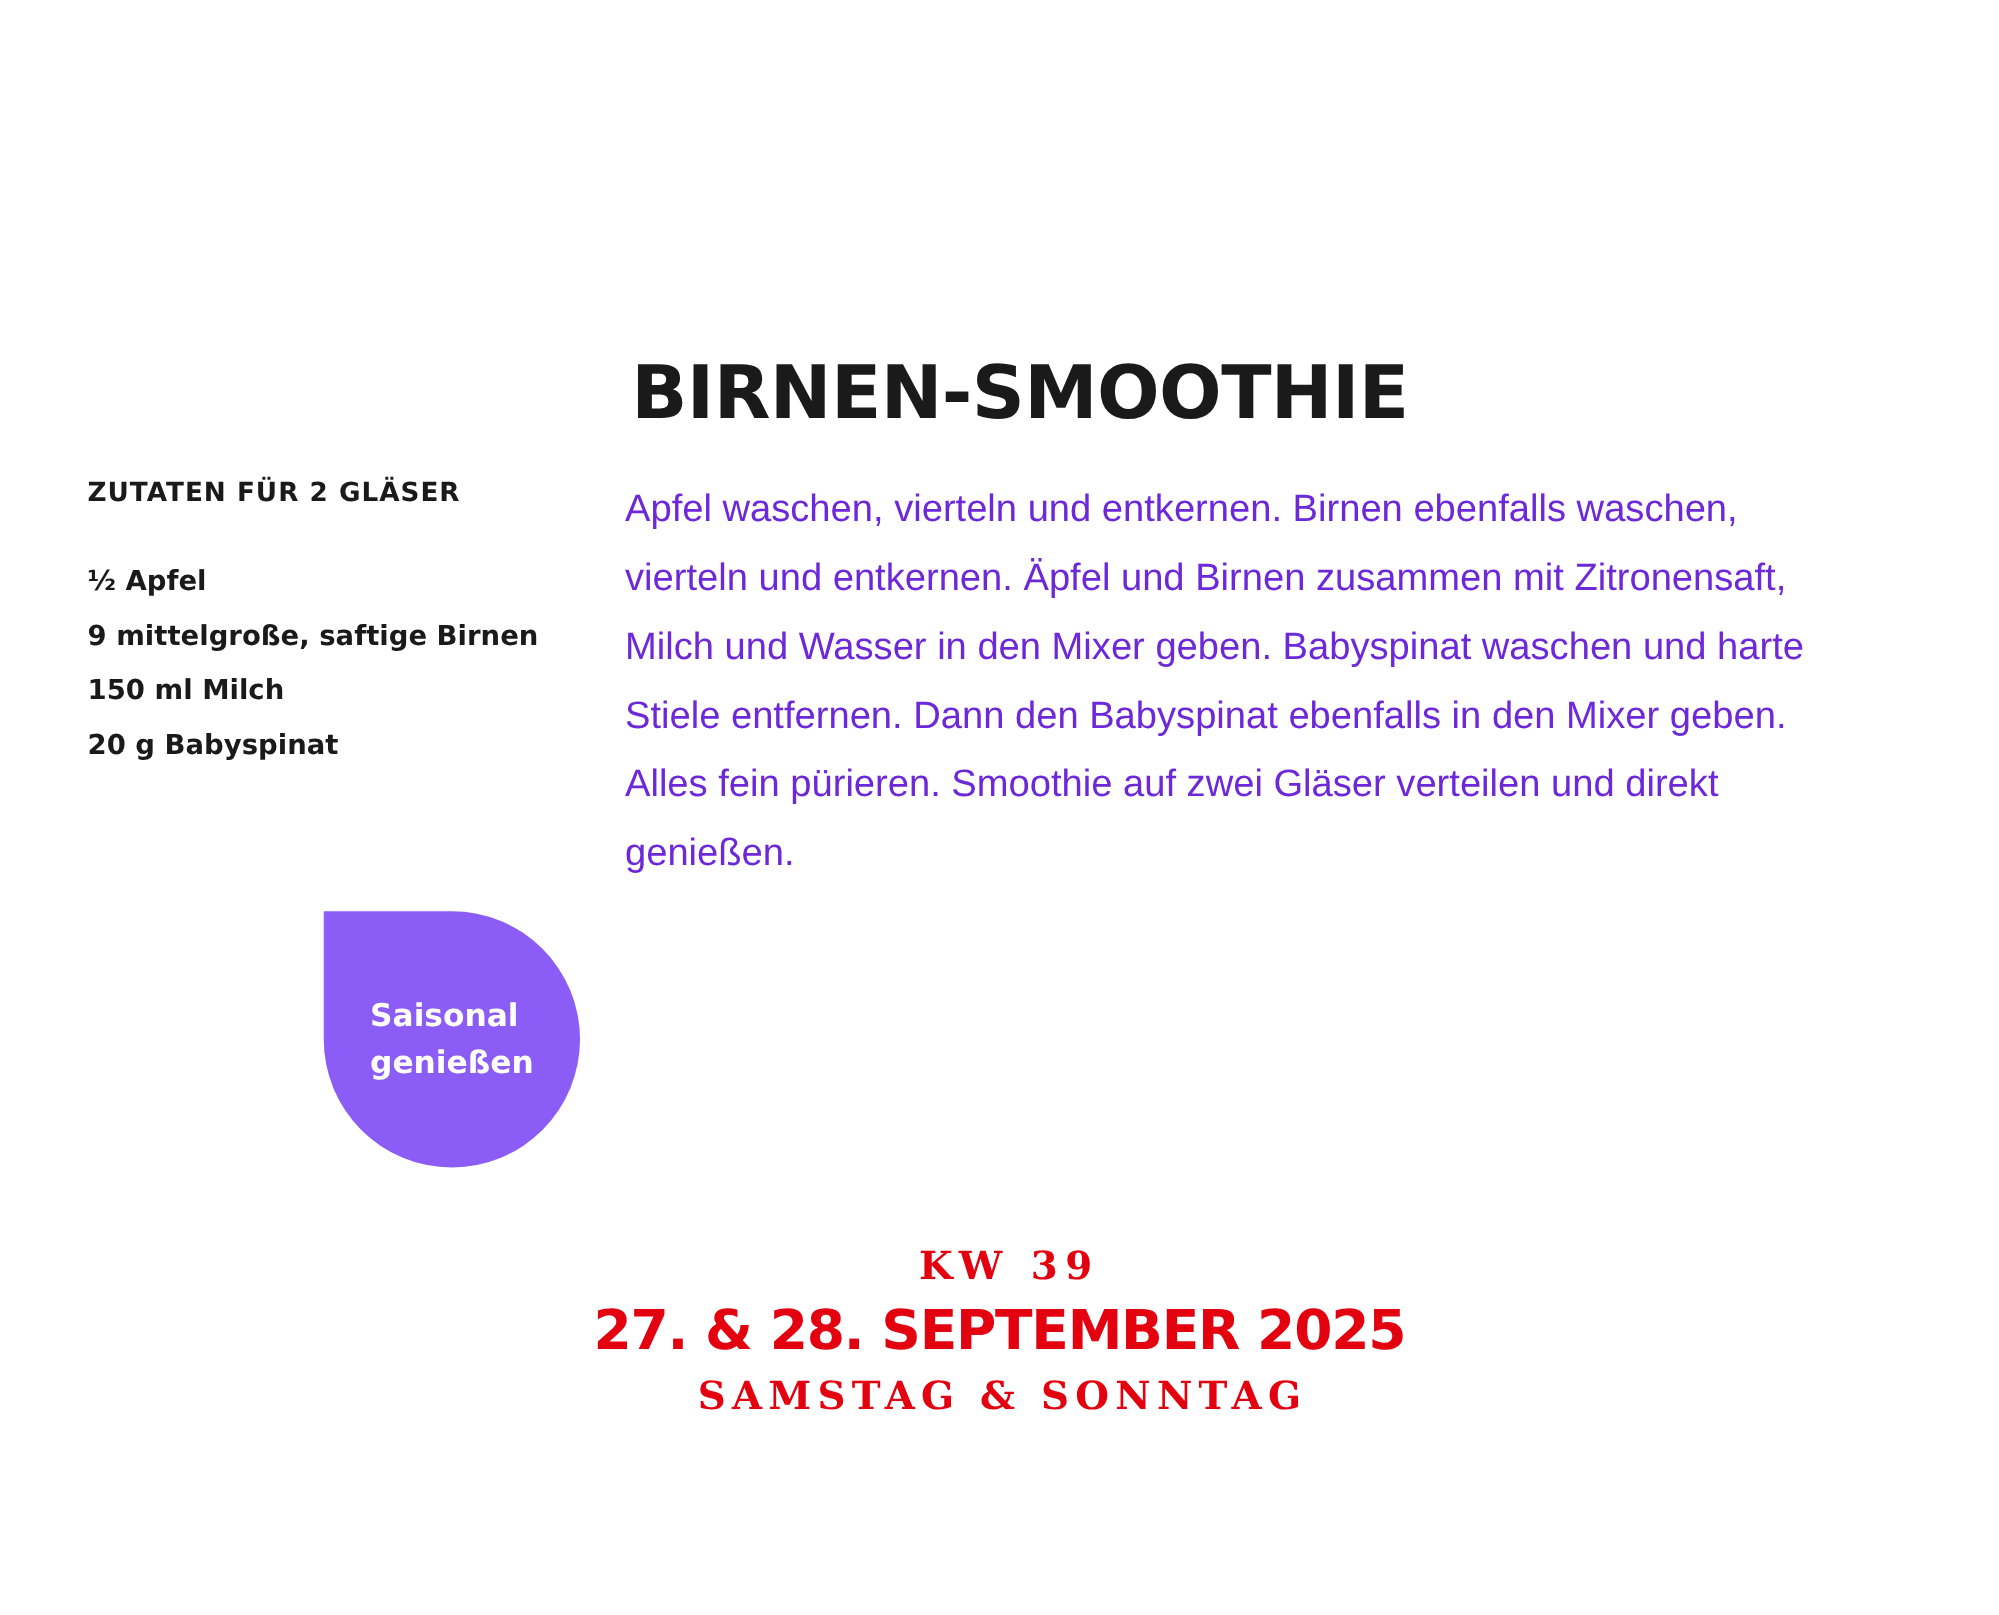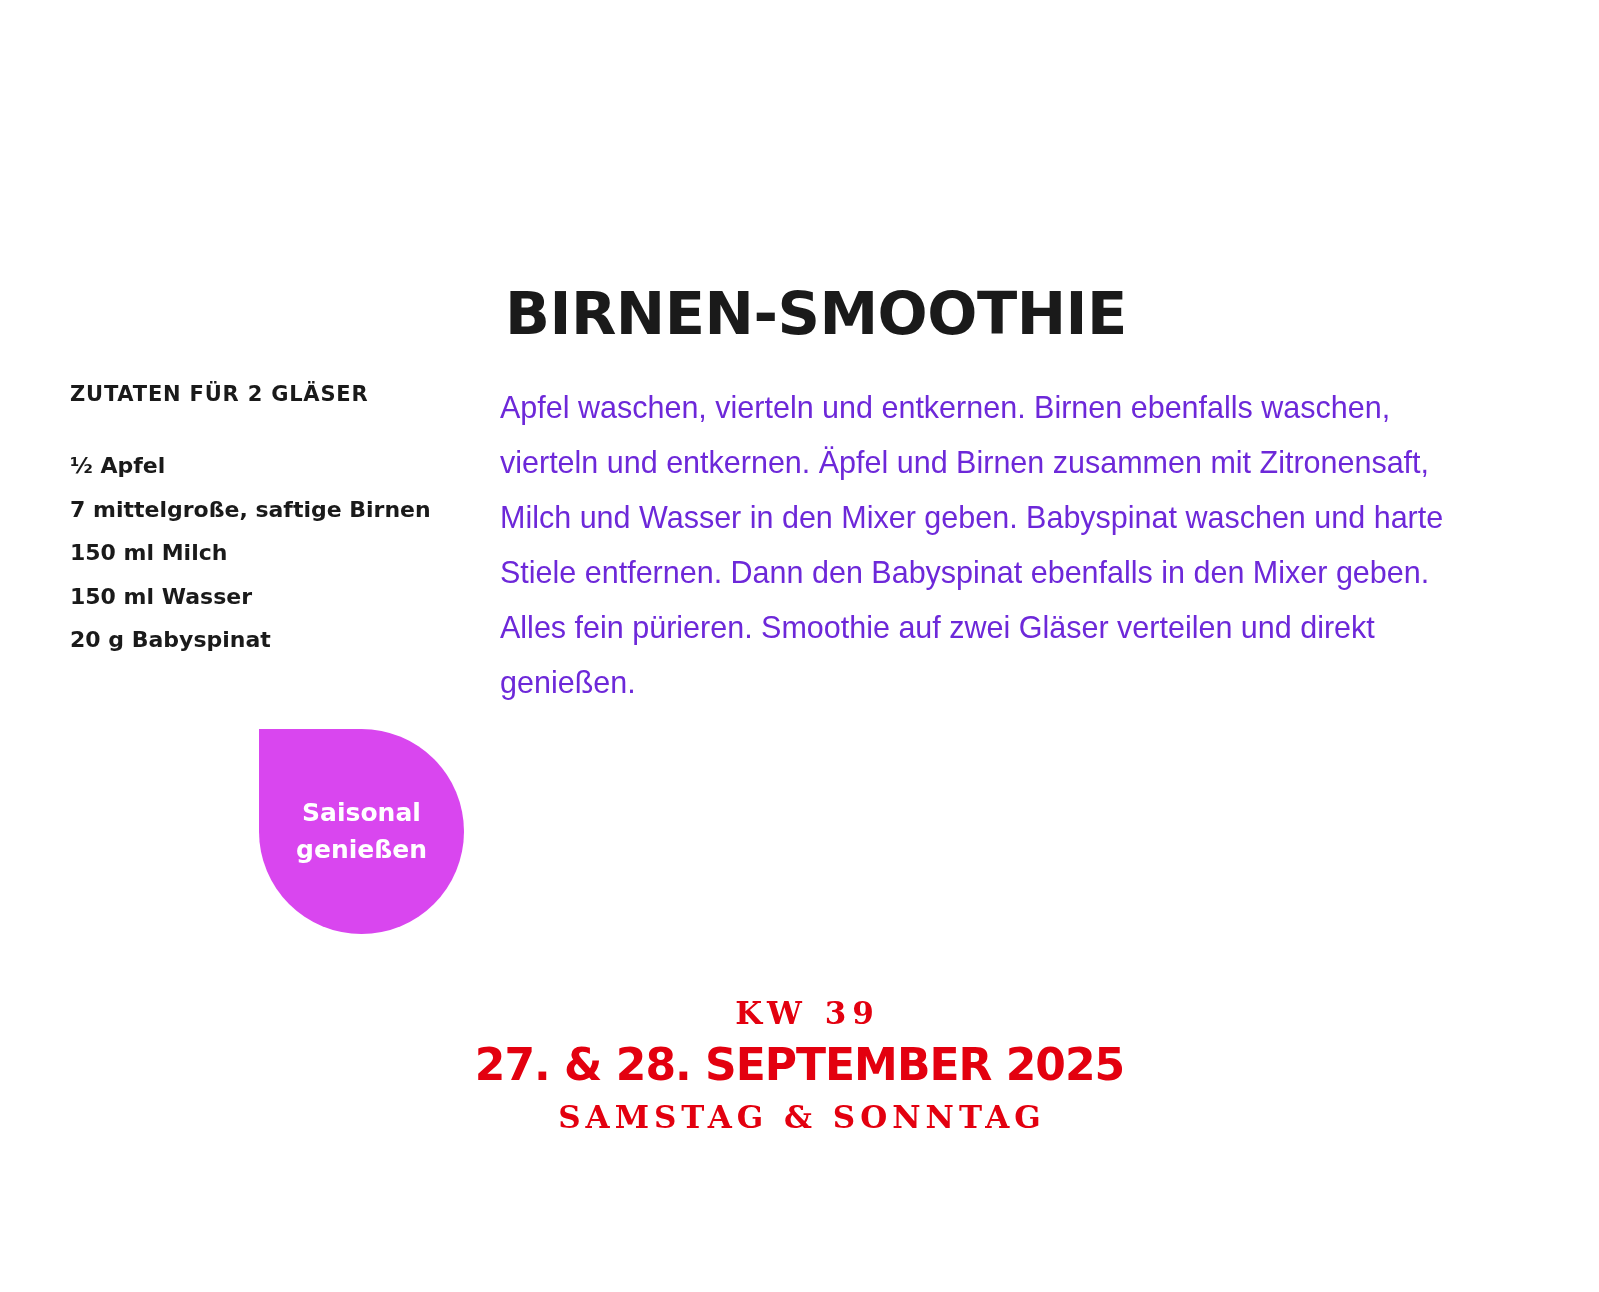--- a/index.html
+++ b/index.html
@@ -77,26 +77,25 @@
     font-weight: 400;
   }
 
   
   .badge {
     position: absolute;
     left: 259px;
     top: 729px;
     width: 205px;
     height: 205px;
-    background: #d946ef;
+    background: #8b5cf6;
     border-radius: 0 102.5px 102.5px 102.5px;
     display: flex;
     align-items: center;
     justify-content: center;
-    text-align: center;
   }
   .badge-text {
     font-family: "DejaVu Sans", sans-serif;
     font-weight: bold;
     font-size: 25px;
     line-height: 1.45;
     color: #ffffff;
     white-space: pre-line;
   }
 
@@ -138,23 +137,22 @@
 <body>
 
 <div class="page">
 
   <h1 class="recipe-title">BIRNEN-SMOOTHIE</h1>
 
   <div class="ingredients">
     <h2 class="ingredients-heading">ZUTATEN FÜR 2 GLÄSER</h2>
     <ul class="ingredients-list">
       <li>½ Apfel</li>
-      <li>7 mittelgroße, saftige Birnen</li>
+      <li>9 mittelgroße, saftige Birnen</li>
       <li>150 ml Milch</li>
-      <li>150 ml Wasser</li>
       <li>20 g Babyspinat</li>
     </ul>
   </div>
 
   <div class="instructions">Apfel waschen, vierteln und entkernen. Birnen ebenfalls waschen, vierteln und entkernen. Äpfel und Birnen zusammen mit Zitronensaft, Milch und Wasser in den Mixer geben. Babyspinat waschen und harte Stiele entfernen. Dann den Babyspinat ebenfalls in den Mixer geben. Alles fein pürieren. Smoothie auf zwei Gläser verteilen und direkt genießen.</div>
 
   <div class="badge">
     <div class="badge-text">Saisonal
 genießen</div>
   </div>

